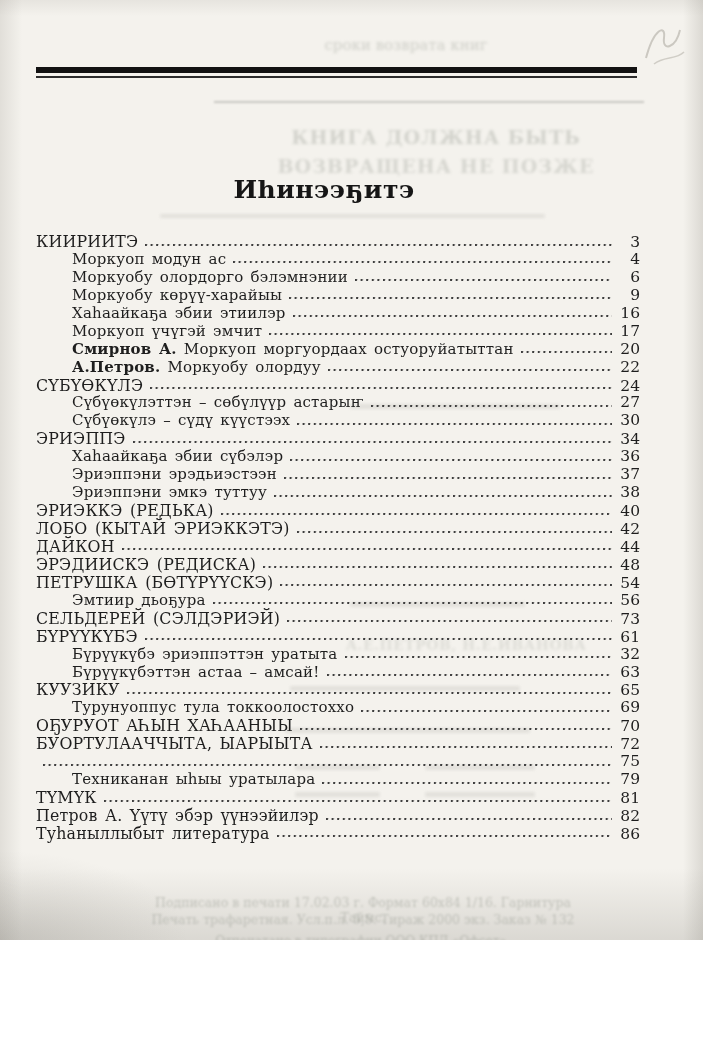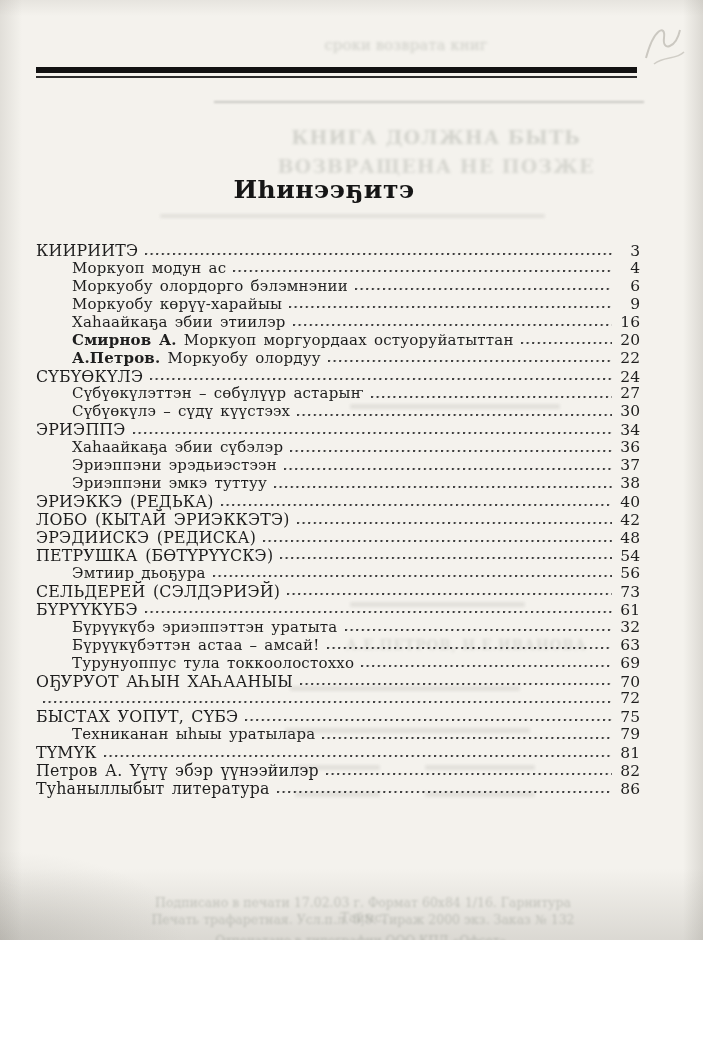--- a/index.html
+++ b/index.html
@@ -24,24 +24,24 @@
   .rule-thin{position:absolute;left:36px;top:76px;width:601px;height:2px;background:#2c2c2c;}
 
   
   .title{
     position:absolute;left:36px;right:63px;top:175px;
     text-align:center;font-size:25px;font-weight:bold;letter-spacing:.5px;
     transform:translateX(-14px);color:#161616;
   }
 
   
-  .toc{position:absolute;left:36px;right:63px;top:241px;}
+  .toc{position:absolute;left:36px;right:63px;top:232px;}
   .toc-row{display:flex;align-items:baseline;height:17.95px;white-space:nowrap;}
   .toc-row.lvl0{font-size:15.8px;}
-  .toc-row.lvl1{font-size:15px;padding-left:36px;align-items:flex-end;}
+  .toc-row.lvl1{font-size:15px;padding-left:36px;}
   .toc-row .label{letter-spacing:.2px;word-spacing:.14em;}
   .toc-row .label b{font-weight:bold;}
   .dots{
     flex:1;align-self:stretch;margin:0 4px 0 7px;min-width:10px;
     background-image:radial-gradient(circle at 1.1px 1.1px,#3d3d3d 1.02px,rgba(0,0,0,0) 1.45px);
     background-size:5.6px 2.4px;background-repeat:repeat-x;
     background-position:left calc(100% - 4px);
   }
   .pagenum{min-width:24px;text-align:right;font-size:15.5px;}
 
@@ -133,20 +133,25 @@
         <span class="label"><span>Моркуобу көрүү-харайыы</span></span>
         <span class="dots"></span>
         <span class="pagenum">9</span>
       </div>
       <div class="toc-row lvl1">
         <span class="label"><span>Хаһаайкаҕа эбии этиилэр</span></span>
         <span class="dots"></span>
         <span class="pagenum">16</span>
       </div>
       <div class="toc-row lvl1">
+        <span class="label"><span>Моркуоп үчүгэй эмчит</span></span>
+        <span class="dots"></span>
+        <span class="pagenum">17</span>
+      </div>
+      <div class="toc-row lvl1">
         <span class="label"><b>Смирнов А.</b><span> Моркуоп моргуордаах остуоруйатыттан</span></span>
         <span class="dots"></span>
         <span class="pagenum">20</span>
       </div>
       <div class="toc-row lvl1">
         <span class="label"><b>А.Петров.</b><span> Моркуобу олордуу</span></span>
         <span class="dots"></span>
         <span class="pagenum">22</span>
       </div>
       <div class="toc-row lvl0">
@@ -188,20 +193,25 @@
         <span class="label"><span>ЭРИЭККЭ (РЕДЬКА)</span></span>
         <span class="dots"></span>
         <span class="pagenum">40</span>
       </div>
       <div class="toc-row lvl0">
         <span class="label"><span>ЛОБО (КЫТАЙ ЭРИЭККЭТЭ)</span></span>
         <span class="dots"></span>
         <span class="pagenum">42</span>
       </div>
       <div class="toc-row lvl0">
+        <span class="label"><span>ДАЙКОН</span></span>
+        <span class="dots"></span>
+        <span class="pagenum">44</span>
+      </div>
+      <div class="toc-row lvl0">
         <span class="label"><span>ЭРЭДИИСКЭ (РЕДИСКА)</span></span>
         <span class="dots"></span>
         <span class="pagenum">48</span>
       </div>
       <div class="toc-row lvl0">
         <span class="label"><span>ПЕТРУШКА (БӨТҮРҮҮСКЭ)</span></span>
         <span class="dots"></span>
         <span class="pagenum">54</span>
       </div>
       <div class="toc-row lvl1">
@@ -222,36 +232,41 @@
       <div class="toc-row lvl1">
         <span class="label"><span>Бүрүүкүбэ эриэппэттэн уратыта</span></span>
         <span class="dots"></span>
         <span class="pagenum">32</span>
       </div>
       <div class="toc-row lvl1">
         <span class="label"><span>Бүрүүкүбэттэн астаа – амсай!</span></span>
         <span class="dots"></span>
         <span class="pagenum">63</span>
       </div>
+      <div class="toc-row lvl0">
+        <span class="label"><span>КУУЗИКУ</span></span>
+        <span class="dots"></span>
+        <span class="pagenum">65</span>
+      </div>
       <div class="toc-row lvl1">
         <span class="label"><span>Турунуоппус тула токкоолостоххо</span></span>
         <span class="dots"></span>
         <span class="pagenum">69</span>
       </div>
       <div class="toc-row lvl0">
         <span class="label"><span>ОҔУРУОТ АҺЫН ХАҺААНЫЫ</span></span>
         <span class="dots"></span>
         <span class="pagenum">70</span>
       </div>
       <div class="toc-row lvl0">
+        <span class="label"><span>БУОРТУЛААЧЧЫТА, ЫАРЫЫТА</span></span>
         <span class="dots"></span>
         <span class="pagenum">72</span>
       </div>
       <div class="toc-row lvl0">
-        <span class="label"><span>БЫСТАХ УОПУТ, СҮБЭ</span></span>
         <span class="dots"></span>
         <span class="pagenum">75</span>
       </div>
       <div class="toc-row lvl1">
         <span class="label"><span>Техниканан ыһыы уратылара</span></span>
         <span class="dots"></span>
         <span class="pagenum">79</span>
       </div>
       <div class="toc-row lvl0">
         <span class="label"><span>ТҮМҮК</span></span>

